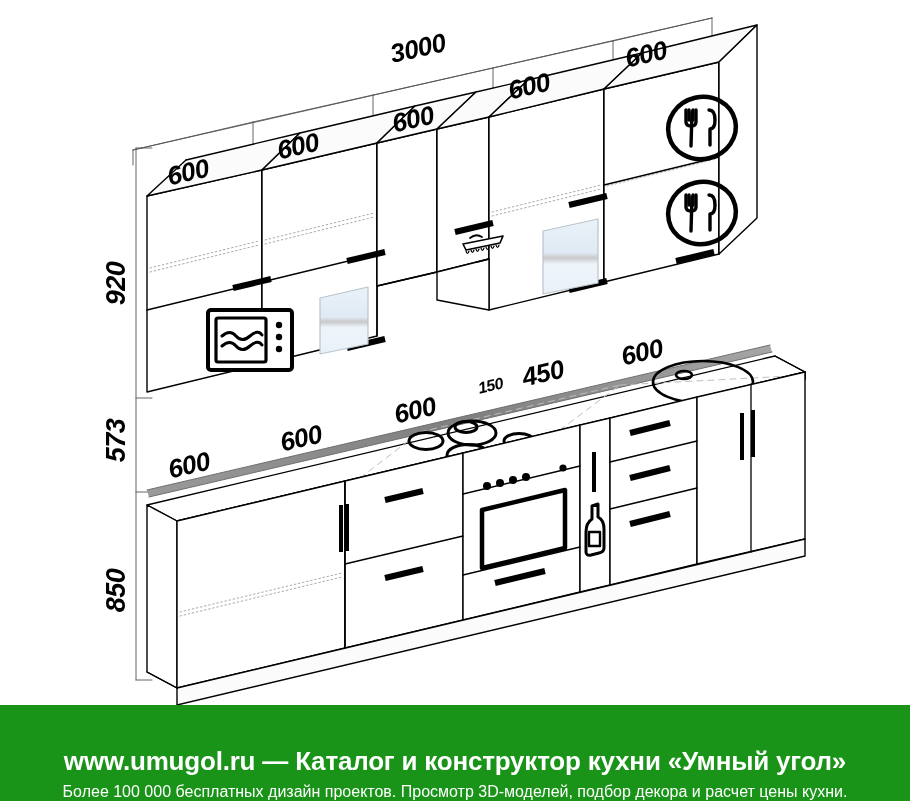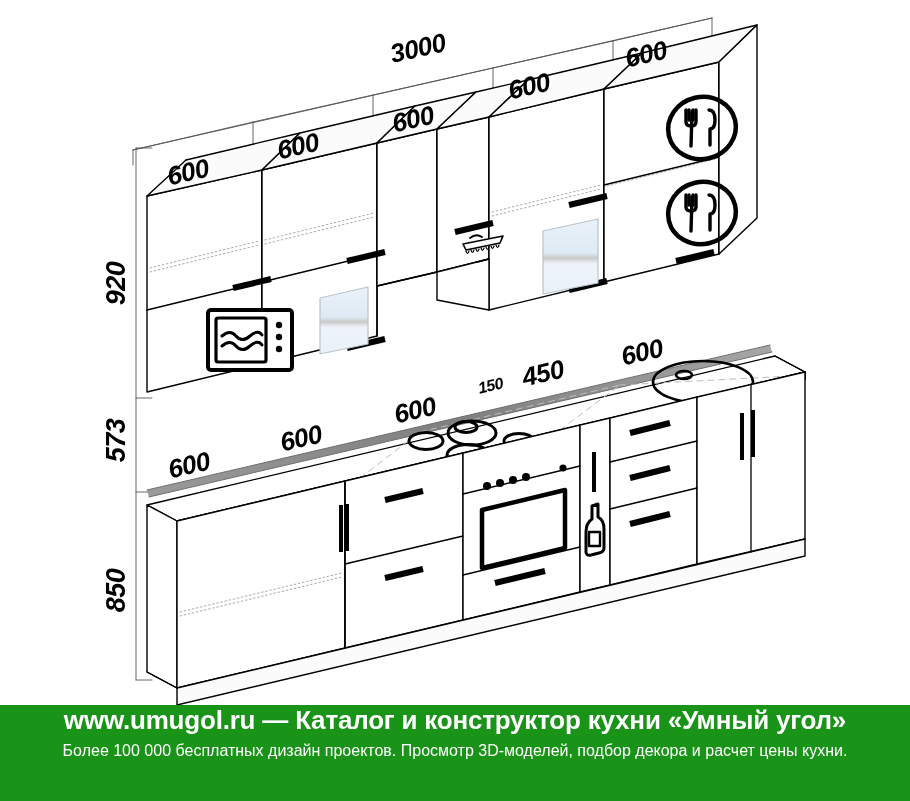--- a/index.html
+++ b/index.html
@@ -15,21 +15,21 @@
     white-space:nowrap;
     letter-spacing:-0.5px;
   }
   .dim-h{font-size:26px;}
   .dim-sm{font-size:16px;}
   .dim-v{font-size:27px;}
   #banner{
     position:absolute;left:0;top:705px;width:910px;height:96px;
     background:#1a9418;
     box-sizing:border-box;
-    display:flex;flex-direction:column;align-items:center;justify-content:flex-start;
+    display:flex;flex-direction:column;align-items:center;justify-content:flex-end;
   }
   #banner .b1{
     color:#ffffff;font-size:26px;font-weight:bold;
     font-family:"Liberation Sans",sans-serif;
     letter-spacing:-0.2px;white-space:nowrap;margin-bottom:6px;
   }
   #banner .b2{
     color:#ffffff;font-size:16px;font-weight:normal;
     font-family:"Liberation Sans",sans-serif;
     white-space:nowrap;

